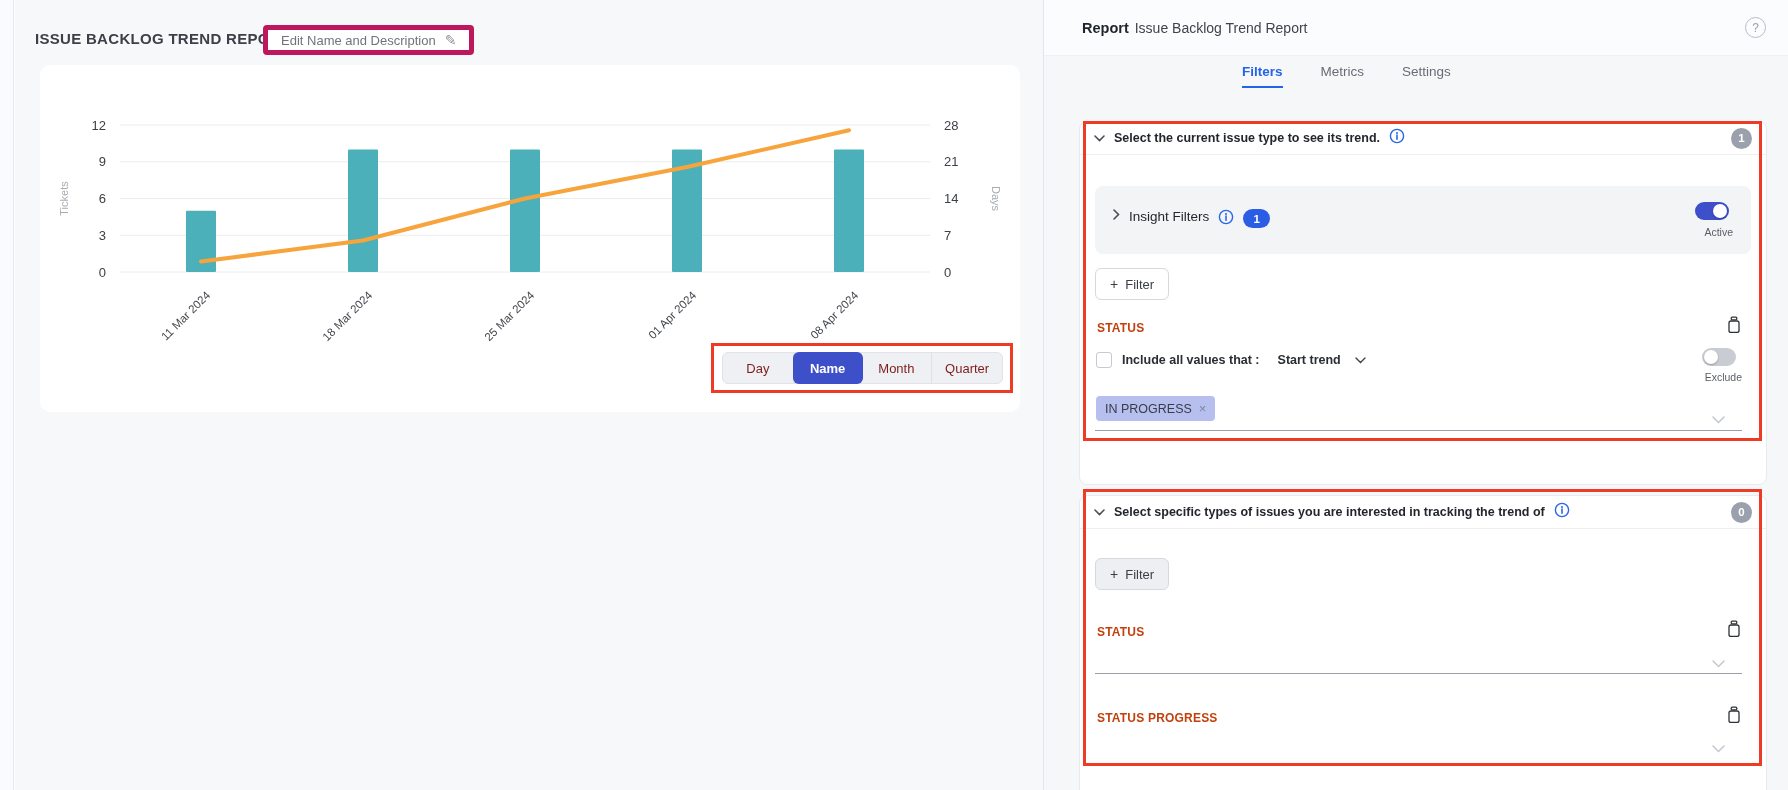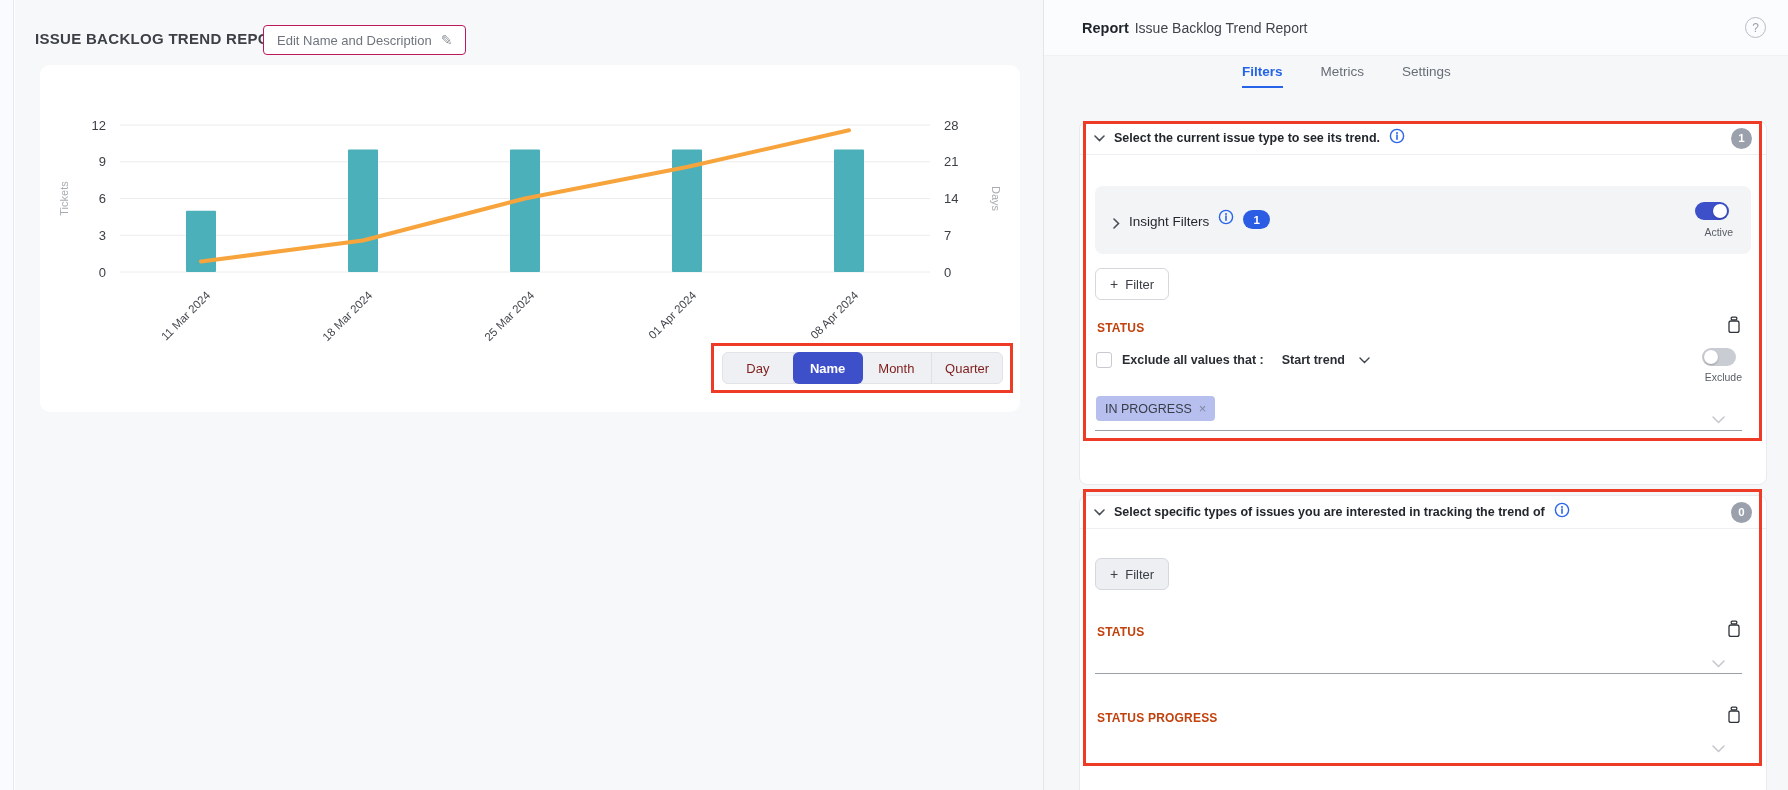--- a/index.html
+++ b/index.html
@@ -7,21 +7,21 @@
   body { font-family:"Liberation Sans", sans-serif; background:#ffffff; position:relative; color:#2c3036; }
 
   
   .left-rail { position:absolute; left:0; top:0; bottom:0; width:14px; background:#fafbff; border-right:1px solid #e6e8ee; }
   .left-page { position:absolute; left:15px; top:0; bottom:0; width:1028px; background:#f7f8f9; }
   .right-panel { position:absolute; left:1043px; right:0; top:0; bottom:0; background:#f6f7f9; border-left:1px solid #e3e5e9; }
 
   
   .page-title { position:absolute; left:20px; top:30px; font-size:15px; font-weight:700; letter-spacing:.3px; color:#3d4147; }
   .edit-btn { position:absolute; left:248px; top:25px; height:30px; display:inline-flex; align-items:center; gap:9px;
-              padding:0 13px; background:#ffffff; border:1px solid #be185d; border-radius:4px; font-size:13px; color:#6f747c; cursor:pointer; }
+              padding:0 13px; background:#ffffff; border:5px solid #be185d; border-radius:4px; font-size:13px; color:#6f747c; cursor:pointer; }
   .edit-btn .pencil { font-size:14px; color:#8b9097; }
 
   .chart-card { position:absolute; left:25px; top:65px; width:980px; height:347px; background:#ffffff; border-radius:10px; }
   svg text { font-family:"Liberation Sans", sans-serif; }
 
   
   .granularity { position:absolute; left:682px; top:287px; width:281px; height:32px; display:flex; background:#eef0f3;
                  border:1px solid #e1e3e8; border-radius:6px; }
   .seg { flex:1; display:flex; align-items:center; justify-content:center; font-size:13px; color:#7f1d1d; cursor:pointer;
          border-right:1px solid #dfe1e6; }
@@ -50,21 +50,21 @@
   #card1 { top:121px; height:364px; }
   #card2 { top:495px; height:324px; }
 
   .card-header { height:33px; display:flex; align-items:center; gap:9px; padding:0 14px; border-bottom:1px solid #edeff2; }
   .card-title { font-size:12.5px; font-weight:700; color:#23272d; }
   .count-badge { margin-left:auto; width:21px; height:21px; border-radius:50%; background:#9aa0ac; color:#fff;
                  font-size:11.5px; font-weight:700; display:flex; align-items:center; justify-content:center; }
   .chev { display:inline-flex; cursor:pointer; }
 
   .insight-card { position:absolute; left:15px; top:64px; width:656px; height:68px; background:#f3f4f6; border-radius:8px; }
-  .insight-row { position:absolute; left:18px; top:23px; display:flex; align-items:flex-end; gap:9px; }
+  .insight-row { position:absolute; left:18px; top:23px; display:flex; align-items:flex-start; gap:9px; }
   .insight-label { font-size:13.5px; color:#24282e; }
   .pill-badge { min-width:27px; height:19px; padding:0 8px; border-radius:10px; background:#2b5ce4; color:#fff; font-size:11.5px;
                 font-weight:700; display:flex; align-items:center; justify-content:center; }
 
   .toggle { width:34px; height:18px; border-radius:9px; position:relative; cursor:pointer; }
   .toggle .knob { position:absolute; top:2px; width:14px; height:14px; border-radius:50%; background:#fff; box-shadow:0 1px 2px rgba(0,0,0,.25); }
   .toggle.on { background:#3d4fc9; } .toggle.on .knob { right:2px; }
   .toggle.off { background:#c9ccd2; } .toggle.off .knob { left:2px; }
   .toggle-caption { font-size:10.5px; color:#595e66; }
 
@@ -209,21 +209,21 @@
     <div class="field-label" style="left:17px; top:199px;">STATUS</div>
     <button class="trash-btn" style="top:194px;">
       <svg width="16" height="18" viewBox="0 0 16 18">
           <rect x="5.2" y="1.2" width="5.6" height="2.6" rx="1" fill="none" stroke="#2f343a" stroke-width="1.3"></rect>
           <rect x="3" y="5" width="10" height="11.4" rx="2" fill="none" stroke="#2f343a" stroke-width="1.3"></rect>
         </svg>
     </button>
 
     <div class="include-row">
       <span class="checkbox"></span>
-      <span>Exclude all values that :</span>
+      <span>Include all values that :</span>
       <span class="operator">
         <span>Start trend</span>
         <svg width="11" height="7">
             <polyline points="1,1 5.5,5.5 10,1" fill="none" stroke="#3f444b" stroke-width="1.4" stroke-linecap="round"></polyline>
           </svg>
       </span>
     </div>
     <div class="toggle off" style="position:absolute; right:30px; top:226px;">
         <span class="knob"></span>
       </div>

